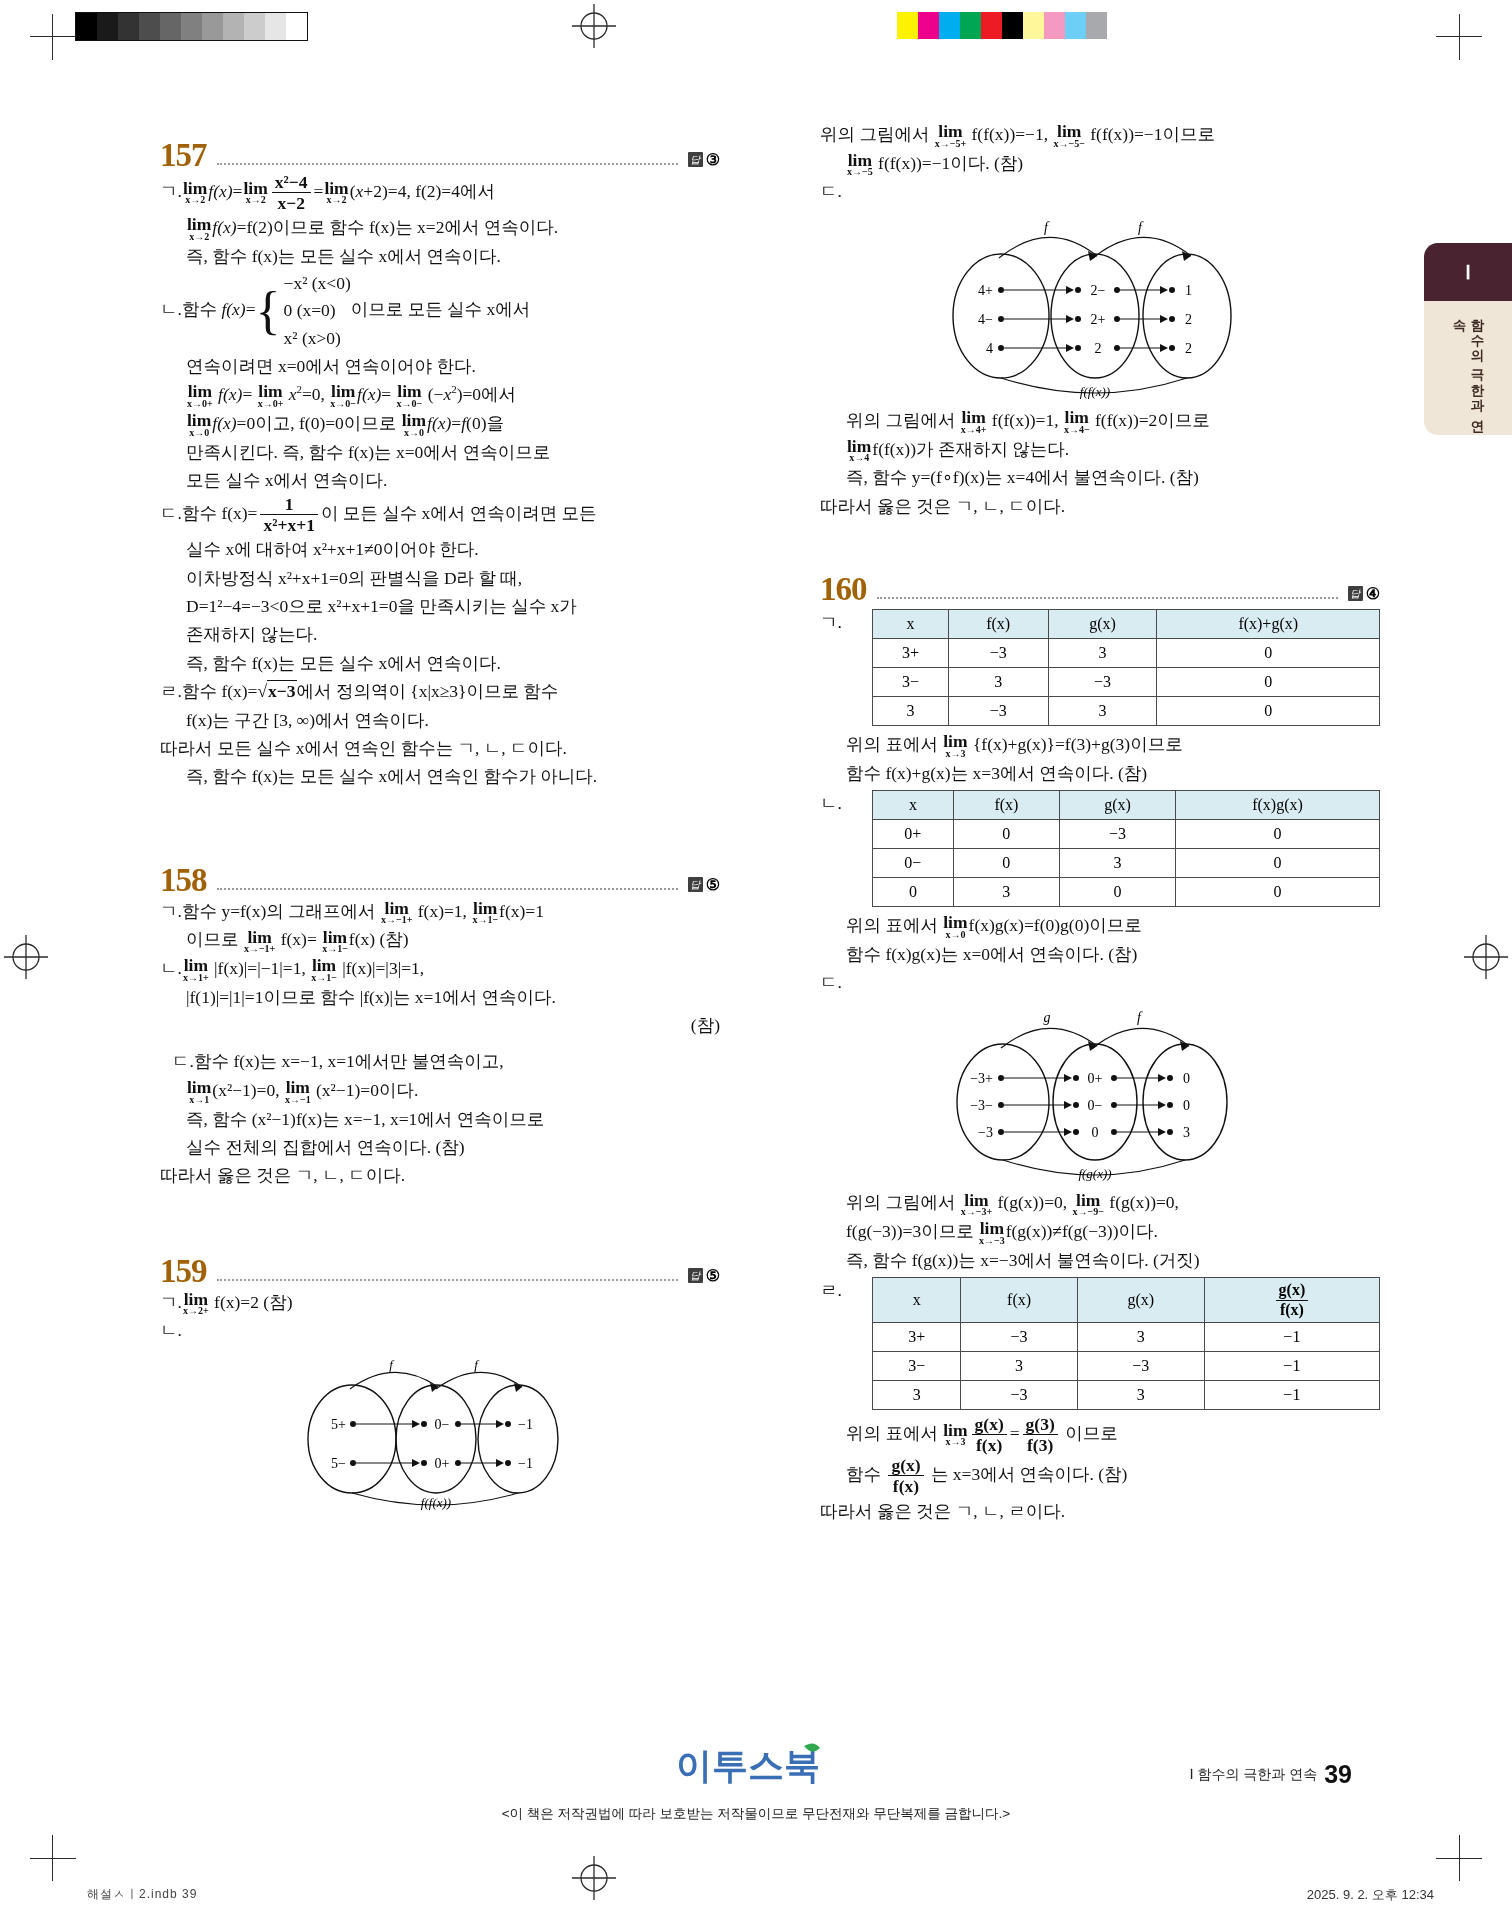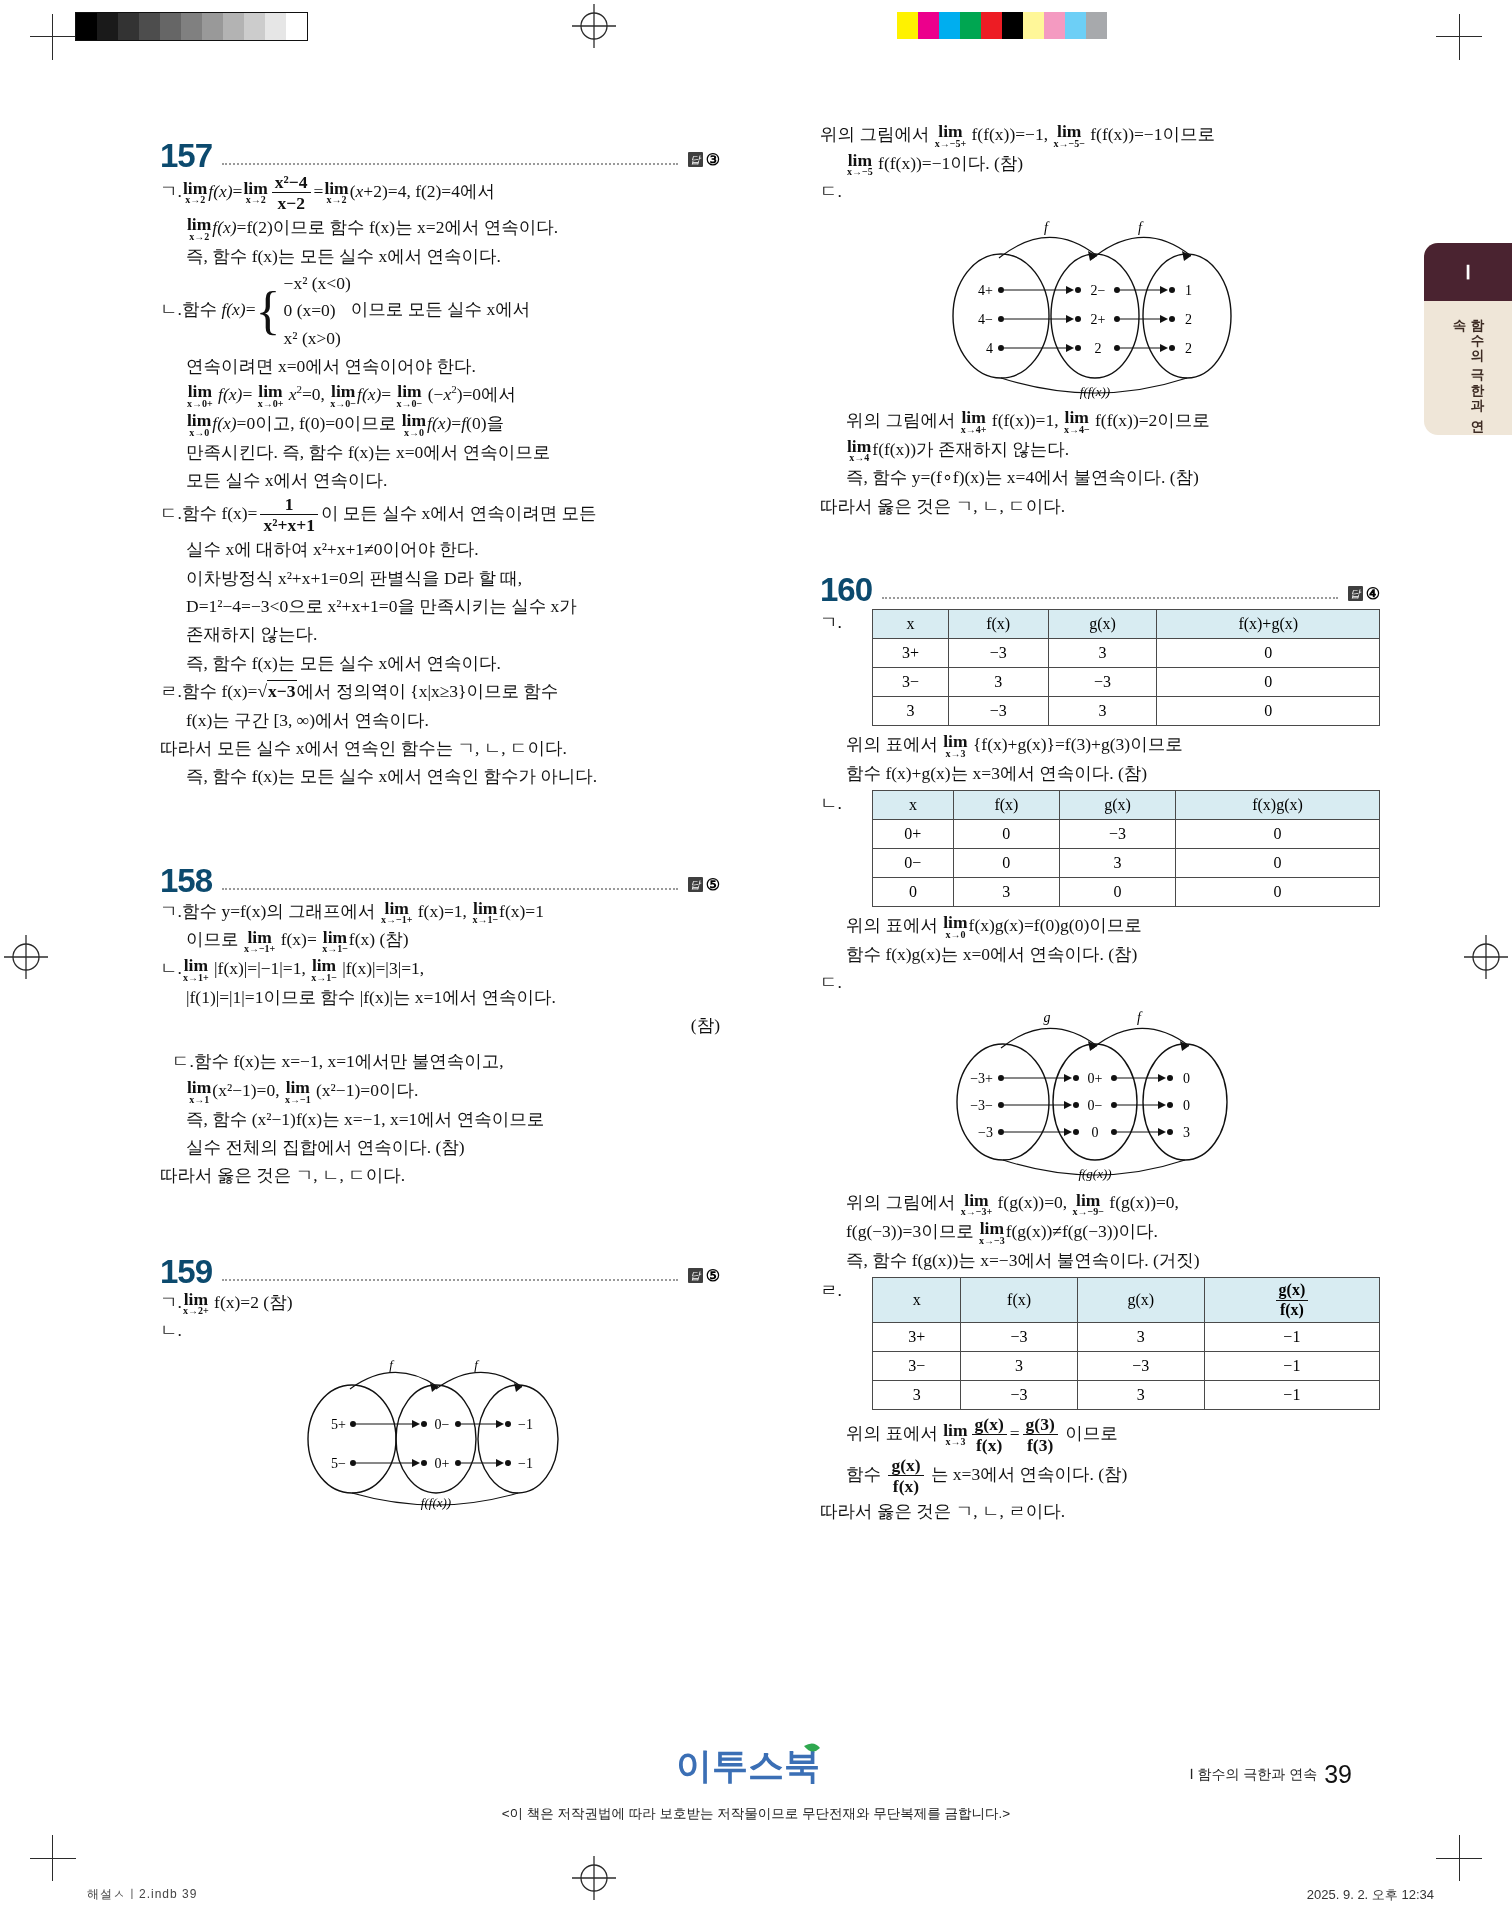--- a/index.html
+++ b/index.html
@@ -55,22 +55,22 @@
 
   
   .col { position:absolute; top:130px; width:560px; }
   .col-left  { left:160px; }
   .col-right { left:820px; }
 
   
   .prob { margin-bottom:6px; }
   .prob-head { display:flex; align-items:flex-end; gap:10px; height:42px; }
   .prob-num {
-    font-family:Liberation Sans, sans-serif;
-    font-weight:bold; font-size:33px; color:#0c4a6e;
+    font-family:Liberation Serif, serif;
+    font-weight:bold; font-size:33px; color:#a16207;
     letter-spacing:-1px; line-height:1;
   }
   .dots { flex:1; border-bottom:2.2px dotted #9a9a9a; margin-bottom:7px; }
   .ans {
     display:flex; align-items:center; gap:3px;
     font-size:15px; margin-bottom:3px; white-space:nowrap;
   }
   .ans-icon {
     display:inline-block; width:15px; height:15px; background:#3f3f3f;
     color:#fff; font-size:10px; line-height:15px; text-align:center;
@@ -123,21 +123,21 @@
   .logo { position:absolute; left:676px; top:1740px; }
   .copyright {
     position:absolute; left:0; right:0; top:1805px; text-align:center;
     font-family:"Liberation Sans", sans-serif; font-size:13.5px; color:#222;
   }
   .foot-right {
     position:absolute; right:160px; top:1760px;
     font-family:"Liberation Sans", sans-serif; font-size:14px; color:#222;
     display:flex; align-items:center; gap:7px;
   }
-  .foot-pg { font-size:25px; font-weight:normal; color:#111;
+  .foot-pg { font-size:25px; font-weight:bold; color:#111;
              font-family:"Liberation Sans", sans-serif; }
   .foot-file {
     position:absolute; left:78px; top:1886px;
     font-family:"Liberation Sans", sans-serif; font-size:12px; color:#444;
     letter-spacing:1px;
     margin-left:9px;
   }
   .foot-date {
     position:absolute; right:78px; top:1886px;
     font-family:"Liberation Sans", sans-serif; font-size:13px; color:#333;

